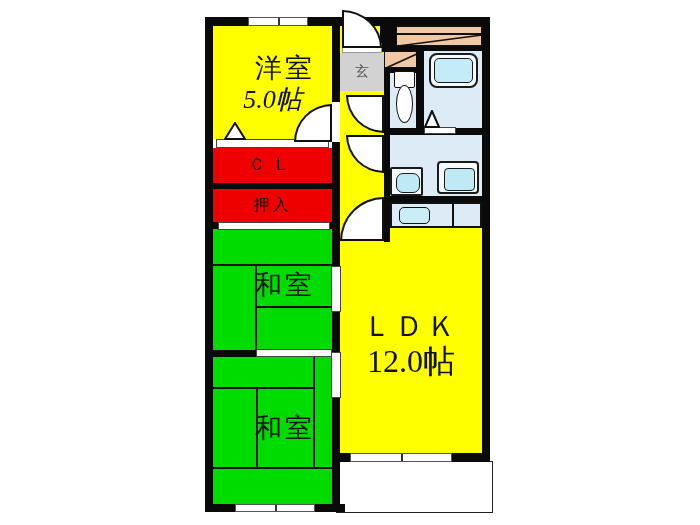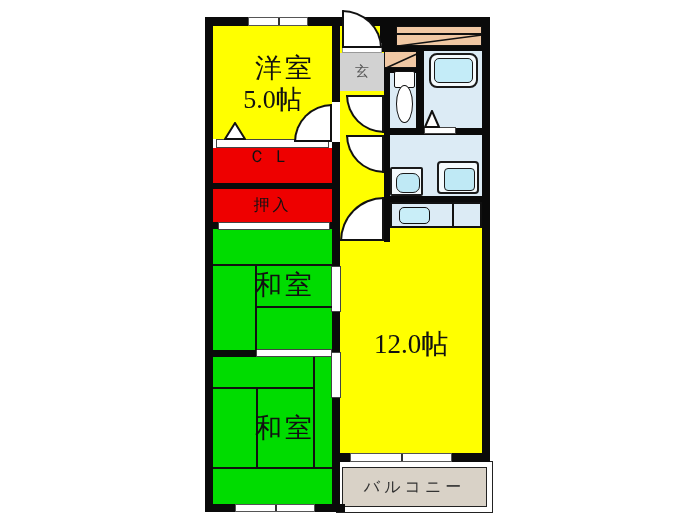--- a/index.html
+++ b/index.html
@@ -13,21 +13,21 @@
   .fill-wet{background:#dcebf5;}
   .fill-storage{background:#f0c8a4;}
   .fill-genkan{background:#d2d2d2;}
   .whitebar{background:#ffffff;border:1px solid #444;}
   .window{background:#ffffff;border:1px solid #555;}
   .window .split{position:absolute;left:50%;top:0;width:2px;height:100%;background:#333;}
   .arc{background:#ffffff;border:2px solid #111;}
   .lbl{display:flex;flex-direction:column;align-items:center;justify-content:center;
        text-align:center;color:#111;line-height:1.18;}
   .room-name{font-size:27px;letter-spacing:3px;white-space:nowrap;margin-left:25px;}
-  .room-size{font-size:26px;white-space:nowrap;}
+  .room-size{font-size:26px;white-space:nowrap;font-style:italic;}
   .tatami{background:#111;}
   .fixture-outline{background:#f4fafd;border:2px solid #1a1a1a;}
   .fixture-inner{background:#bfe9f5;border:1.5px solid #1a1a1a;}
 </style>
 </head>
 <body>
 
 <div class="canvas">
 
   <div class="abs fill-yellow" style="left:213px;top:26px;width:119px;height:113px;"></div>
@@ -35,23 +35,20 @@
   <div class="abs fill-red" style="left:213px;top:189px;width:119px;height:33px;"></div>
   <div class="abs fill-green" style="left:213px;top:229px;width:119px;height:121px;"></div>
   <div class="abs fill-green" style="left:213px;top:357px;width:119px;height:147px;"></div>
   <div class="abs fill-yellow" style="left:340px;top:26px;width:44px;height:176px;"></div>
   <div class="abs fill-yellow" style="left:340px;top:202px;width:142px;height:251px;"></div>
   <div class="abs fill-wet" style="left:390px;top:68px;width:26px;height:60px;"></div>
   <div class="abs fill-wet" style="left:424px;top:51px;width:58px;height:77px;"></div>
   <div class="abs fill-wet" style="left:390px;top:135px;width:92px;height:61px;"></div>
 
   <div class="abs" style="left:336px;top:461px;width:157px;height:52px;background:#fff;border:1.5px solid #222;"></div>
-  <div class="abs lbl" style="left:342px;top:467px;width:145px;height:40px;background:#d9d2c7;border:1.5px solid #222;">
-    <span style="font-size:16px;letter-spacing:4px;color:#333;">バルコニー</span>
-  </div>
 
   <div class="abs fill-storage" style="left:396px;top:26px;width:86px;height:20px;border:1px solid #111;">
     <div style="position:absolute;left:0;top:6px;width:100%;height:1.5px;background:#111;"></div>
     <svg width="86" height="20" style="position:absolute;left:0;top:0;">
         <line x1="1" y1="19" x2="85" y2="8" stroke="#111" stroke-width="1.5"></line>
       </svg>
   </div>
   <div class="abs fill-storage" style="left:384px;top:51px;width:35px;height:17px;border:1px solid #111;">
     <svg width="35" height="17" style="position:absolute;left:0;top:0;">
         <line x1="1" y1="16" x2="34" y2="1" stroke="#111" stroke-width="1.5"></line>
@@ -139,33 +136,34 @@
   <div class="abs tatami" style="left:213px;top:387px;width:102px;height:2px;"></div>
   <div class="abs tatami" style="left:313px;top:357px;width:2px;height:112px;"></div>
   <div class="abs tatami" style="left:213px;top:467px;width:119px;height:2px;"></div>
   <div class="abs tatami" style="left:256px;top:387px;width:2px;height:82px;"></div>
 
   <div class="abs lbl" style="left:213px;top:38px;width:119px;height:92px;">
     <span class="room-name">洋室</span>
     <span class="room-size">5.0帖</span>
   </div>
 
-  <div class="abs lbl" style="left:213px;top:140px;width:119px;height:35px;">
+  <div class="abs lbl" style="left:213px;top:148px;width:119px;height:35px;">
     <span style="font-size:17px;letter-spacing:7px;">ＣＬ</span>
   </div>
 
   <div class="abs lbl" style="left:213px;top:189px;width:119px;height:33px;text-align:right;">
     <span style="font-size:16px;letter-spacing:3px;">押入</span>
   </div>
 
   <div class="abs lbl" style="left:213px;top:245px;width:119px;height:82px;">
     <span class="room-name">和室</span>
   </div>
 
   <div class="abs lbl" style="left:213px;top:385px;width:119px;height:88px;">
     <span class="room-name">和室</span>
   </div>
 
   <div class="abs lbl" style="left:340px;top:295px;width:142px;height:100px;">
-    <span style="font-size:27px;white-space:nowrap;">12.0帖</span>
+    <span style="font-size:29px;letter-spacing:3px;white-space:nowrap;">ＬＤＫ</span>
+    <span style="font-size:32px;white-space:nowrap;">12.0帖</span>
   </div>
 
 </div>
 
 </body></html>

